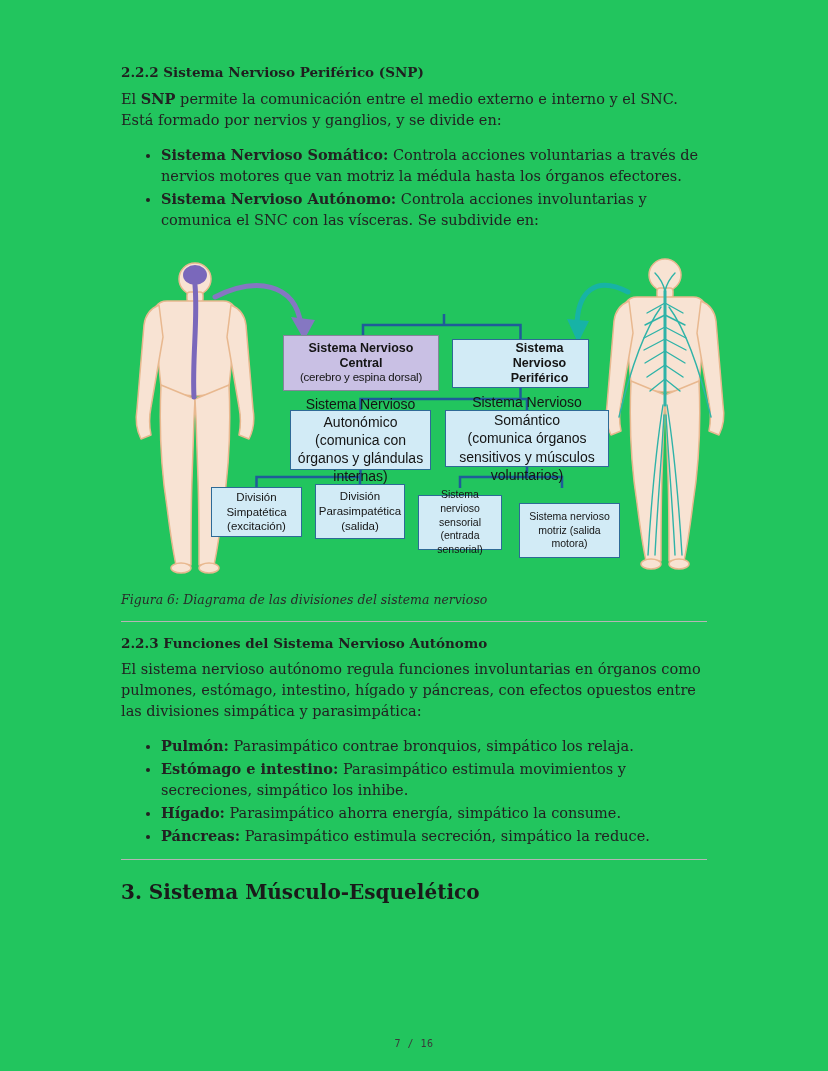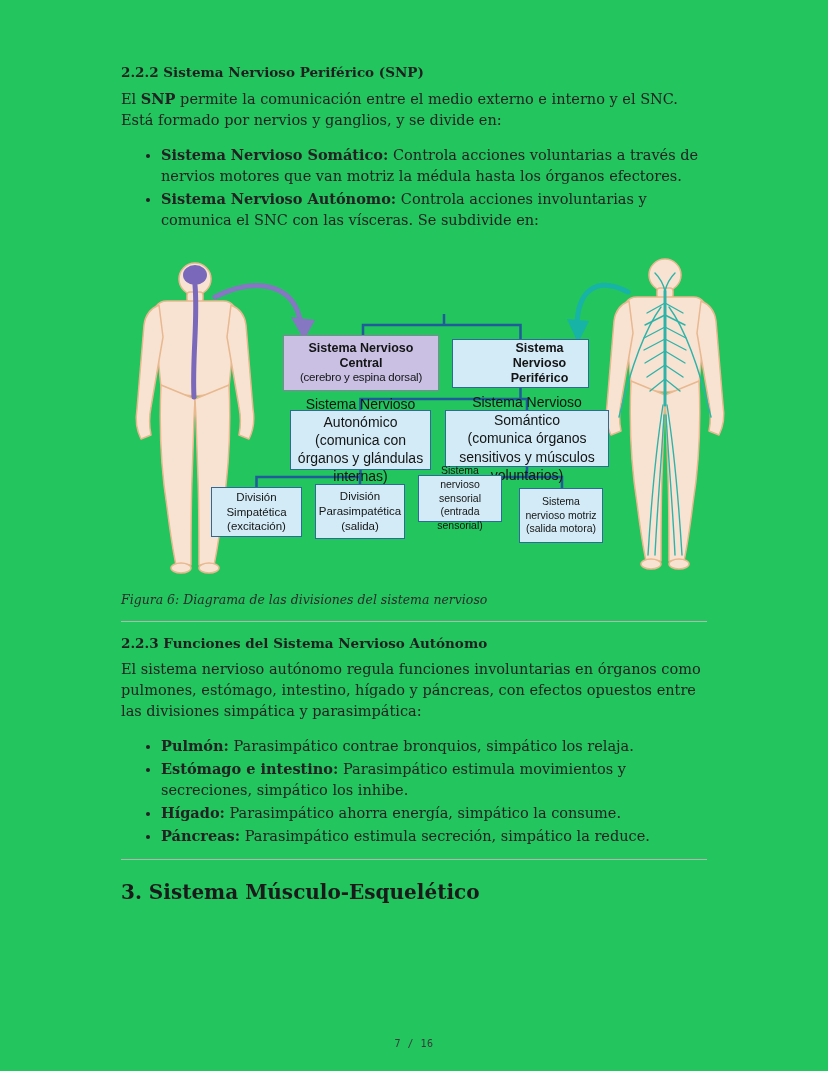--- a/index.html
+++ b/index.html
@@ -134,24 +134,24 @@
         <span>División Simpatética (excitación)</span>
       </div>
 
     <div class="dbox lvl3" style="left:330px;top:163px;width:164px;height:57px">
       <span>Sistema Nervioso Somántico</span>
       <span>(comunica órganos sensitivos y músculos voluntarios)</span>
     </div>
     <div class="dbox leaf big" style="left:200px;top:237px;width:90px;height:55px">
         <span>División Parasimpatética (salida)</span>
       </div>
-    <div class="dbox leaf" style="left:303px;top:228px;width:84px;height:47px">
+    <div class="dbox leaf" style="left:303px;top:248px;width:84px;height:55px">
         <span>Sistema nervioso sensorial (entrada sensorial)</span>
       </div>
-    <div class="dbox leaf" style="left:404px;top:241px;width:84px;height:55px">
+    <div class="dbox leaf" style="left:404px;top:256px;width:101px;height:55px">
         <span>Sistema nervioso motriz (salida motora)</span>
       </div>
   </div>
 
   <p class="caption">Figura 6: Diagrama de las divisiones del sistema nervioso</p>
 
   <hr class="rule">
 
   <h4 class="h4">2.2.3 Funciones del Sistema Nervioso Autónomo</h4>
 

